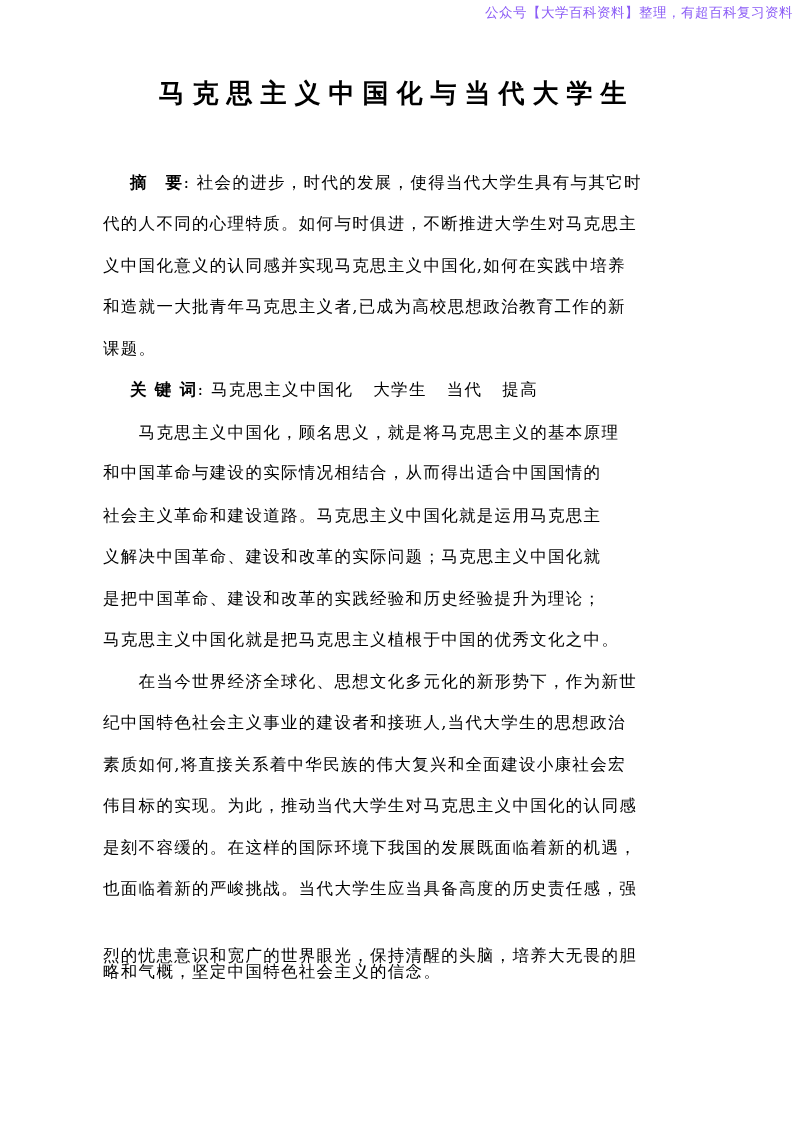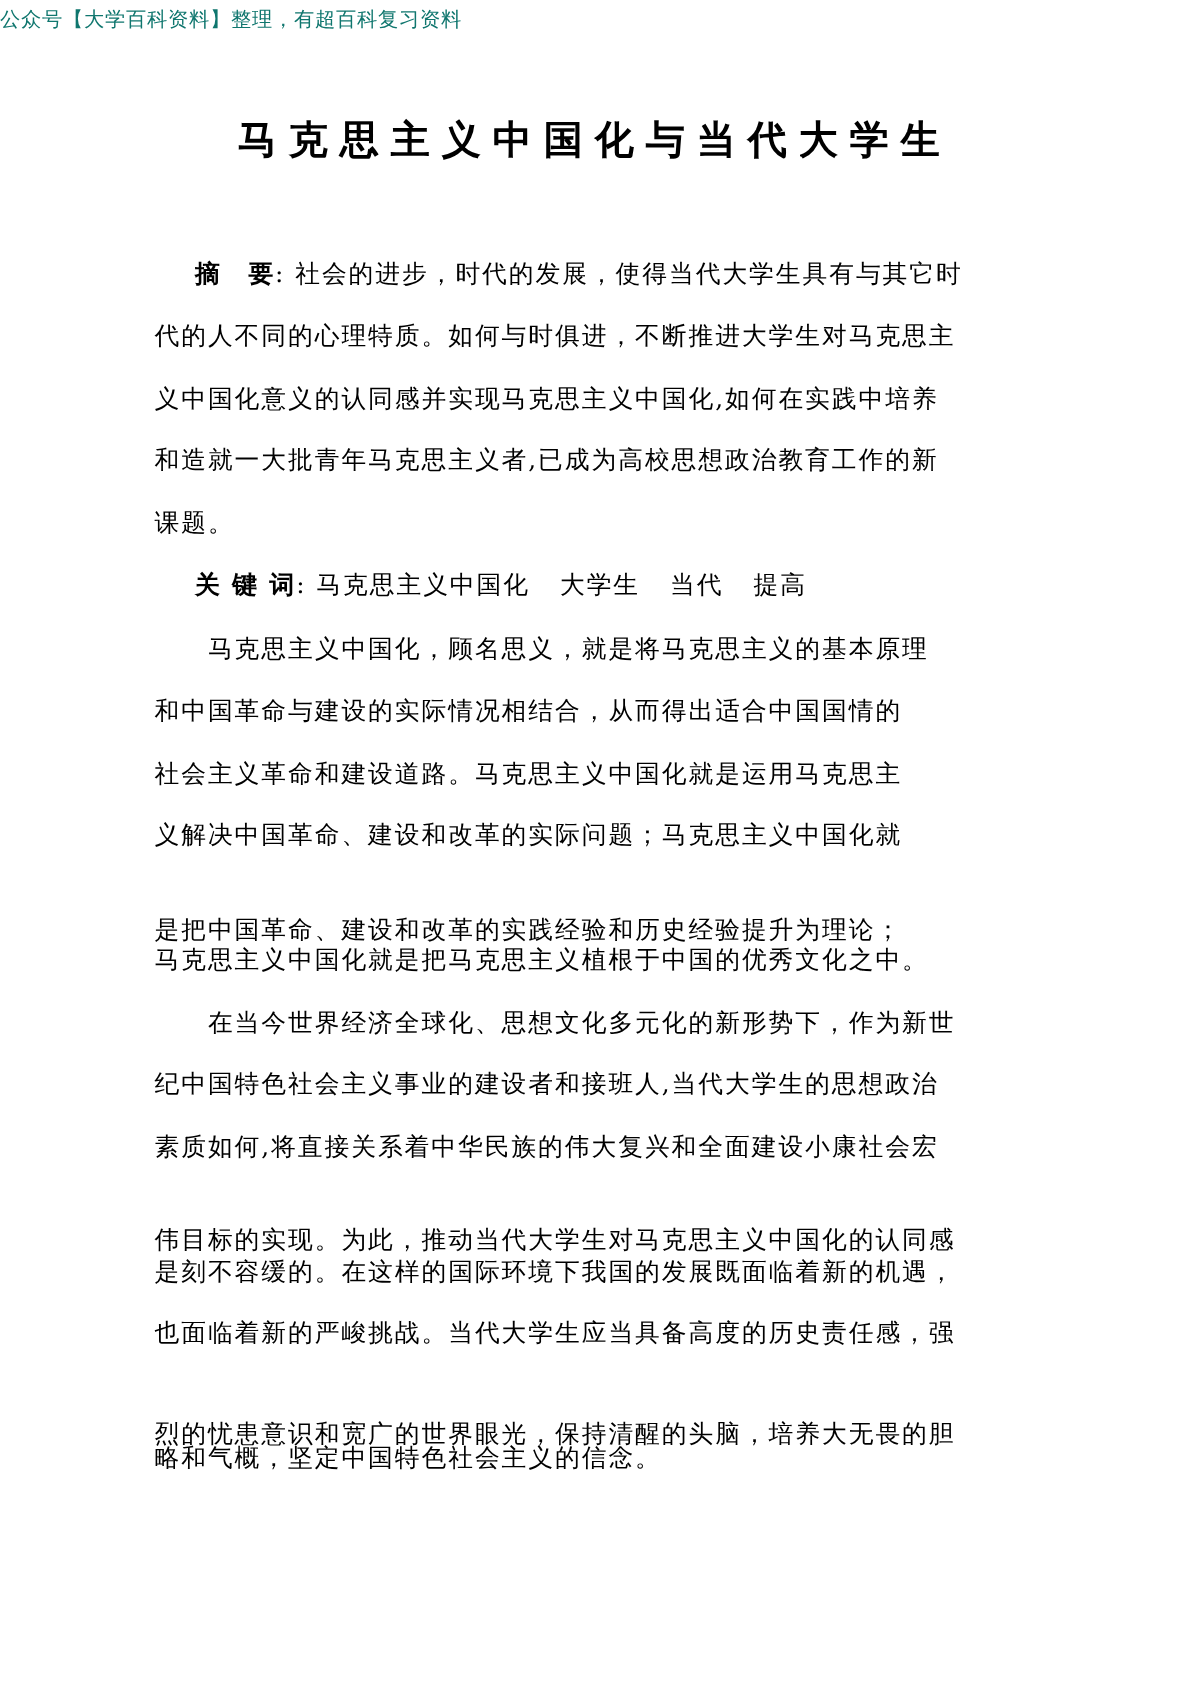--- a/index.html
+++ b/index.html
@@ -1,19 +1,19 @@
 <!DOCTYPE html>
 <html><head>
   <meta charset="utf-8">
   <style>
     html, body { margin: 0; padding: 0; background: #ffffff; }
     body { width: 793px; height: 1122px; position: relative; overflow: hidden;
            font-family: "DejaVu Serif", "Liberation Serif", serif; color: #000; }
-    .header { position: absolute; top: 4px; left: 0; width: 793px; text-align: left;
-              font-size: 13.5px; color: #0f766e; letter-spacing: 0.5px; }
+    .header { position: absolute; top: 4px; left: 0; width: 793px; text-align: right;
+              font-size: 13.5px; color: #8b5cf6; letter-spacing: 0.5px; }
     .title { position: absolute; top: 76px; left: 0; width: 793px; text-align: center;
              font-size: 26px; font-weight: bold; letter-spacing: 8px; }
     .line { position: absolute; left: 103px; font-size: 16.5px; white-space: nowrap;
             letter-spacing: 1.3px; line-height: 20px; }
     .label { font-weight: bold; }
     .kw { margin-right: 20px; }
   </style>
 </head>
 <body>
 
@@ -29,29 +29,29 @@
   <div class="line" style="top:339px;">课题。</div>
 </div>
 
 <div class="line" style="top:380px; left:130px;">
   <span class="label">关 键 词</span><span>:</span>
   <span class="kw">马克思主义中国化</span><span class="kw">大学生</span><span class="kw">当代</span><span class="kw">提高</span>
 </div>
 
 <div>
   <div class="line" style="top:423px;">　　马克思主义中国化，顾名思义，就是将马克思主义的基本原理</div>
-  <div class="line" style="top:464px;">和中国革命与建设的实际情况相结合，从而得出适合中国国情的</div>
+  <div class="line" style="top:464px;font-family:Liberation Mono, monospace;">和中国革命与建设的实际情况相结合，从而得出适合中国国情的</div>
   <div class="line" style="top:506px;">社会主义革命和建设道路。马克思主义中国化就是运用马克思主</div>
   <div class="line" style="top:547px;">义解决中国革命、建设和改革的实际问题；马克思主义中国化就</div>
-  <div class="line" style="top:589px;margin-top:21px;">是把中国革命、建设和改革的实践经验和历史经验提升为理论；</div>
+  <div class="line" style="top:589px;">是把中国革命、建设和改革的实践经验和历史经验提升为理论；</div>
   <div class="line" style="top:630px;">马克思主义中国化就是把马克思主义植根于中国的优秀文化之中。</div>
 </div>
 
 <div>
   <div class="line" style="top:672px;text-align:right;">　　在当今世界经济全球化、思想文化多元化的新形势下，作为新世</div>
   <div class="line" style="top:713px;">纪中国特色社会主义事业的建设者和接班人,当代大学生的思想政治</div>
   <div class="line" style="top:755px;">素质如何,将直接关系着中华民族的伟大复兴和全面建设小康社会宏</div>
-  <div class="line" style="top:796px;margin-top:21px;">伟目标的实现。为此，推动当代大学生对马克思主义中国化的认同感</div>
+  <div class="line" style="top:796px;">伟目标的实现。为此，推动当代大学生对马克思主义中国化的认同感</div>
   <div class="line" style="top:838px;">是刻不容缓的。在这样的国际环境下我国的发展既面临着新的机遇，</div>
   <div class="line" style="top:879px;font-family:Liberation Serif, serif;">也面临着新的严峻挑战。当代大学生应当具备高度的历史责任感，强</div>
   <div class="line" style="top:921px;margin-top:25px;">烈的忧患意识和宽广的世界眼光，保持清醒的头脑，培养大无畏的胆</div>
   <div class="line" style="top:962px;">略和气概，坚定中国特色社会主义的信念。</div>
 </div>
 
 </body></html>

